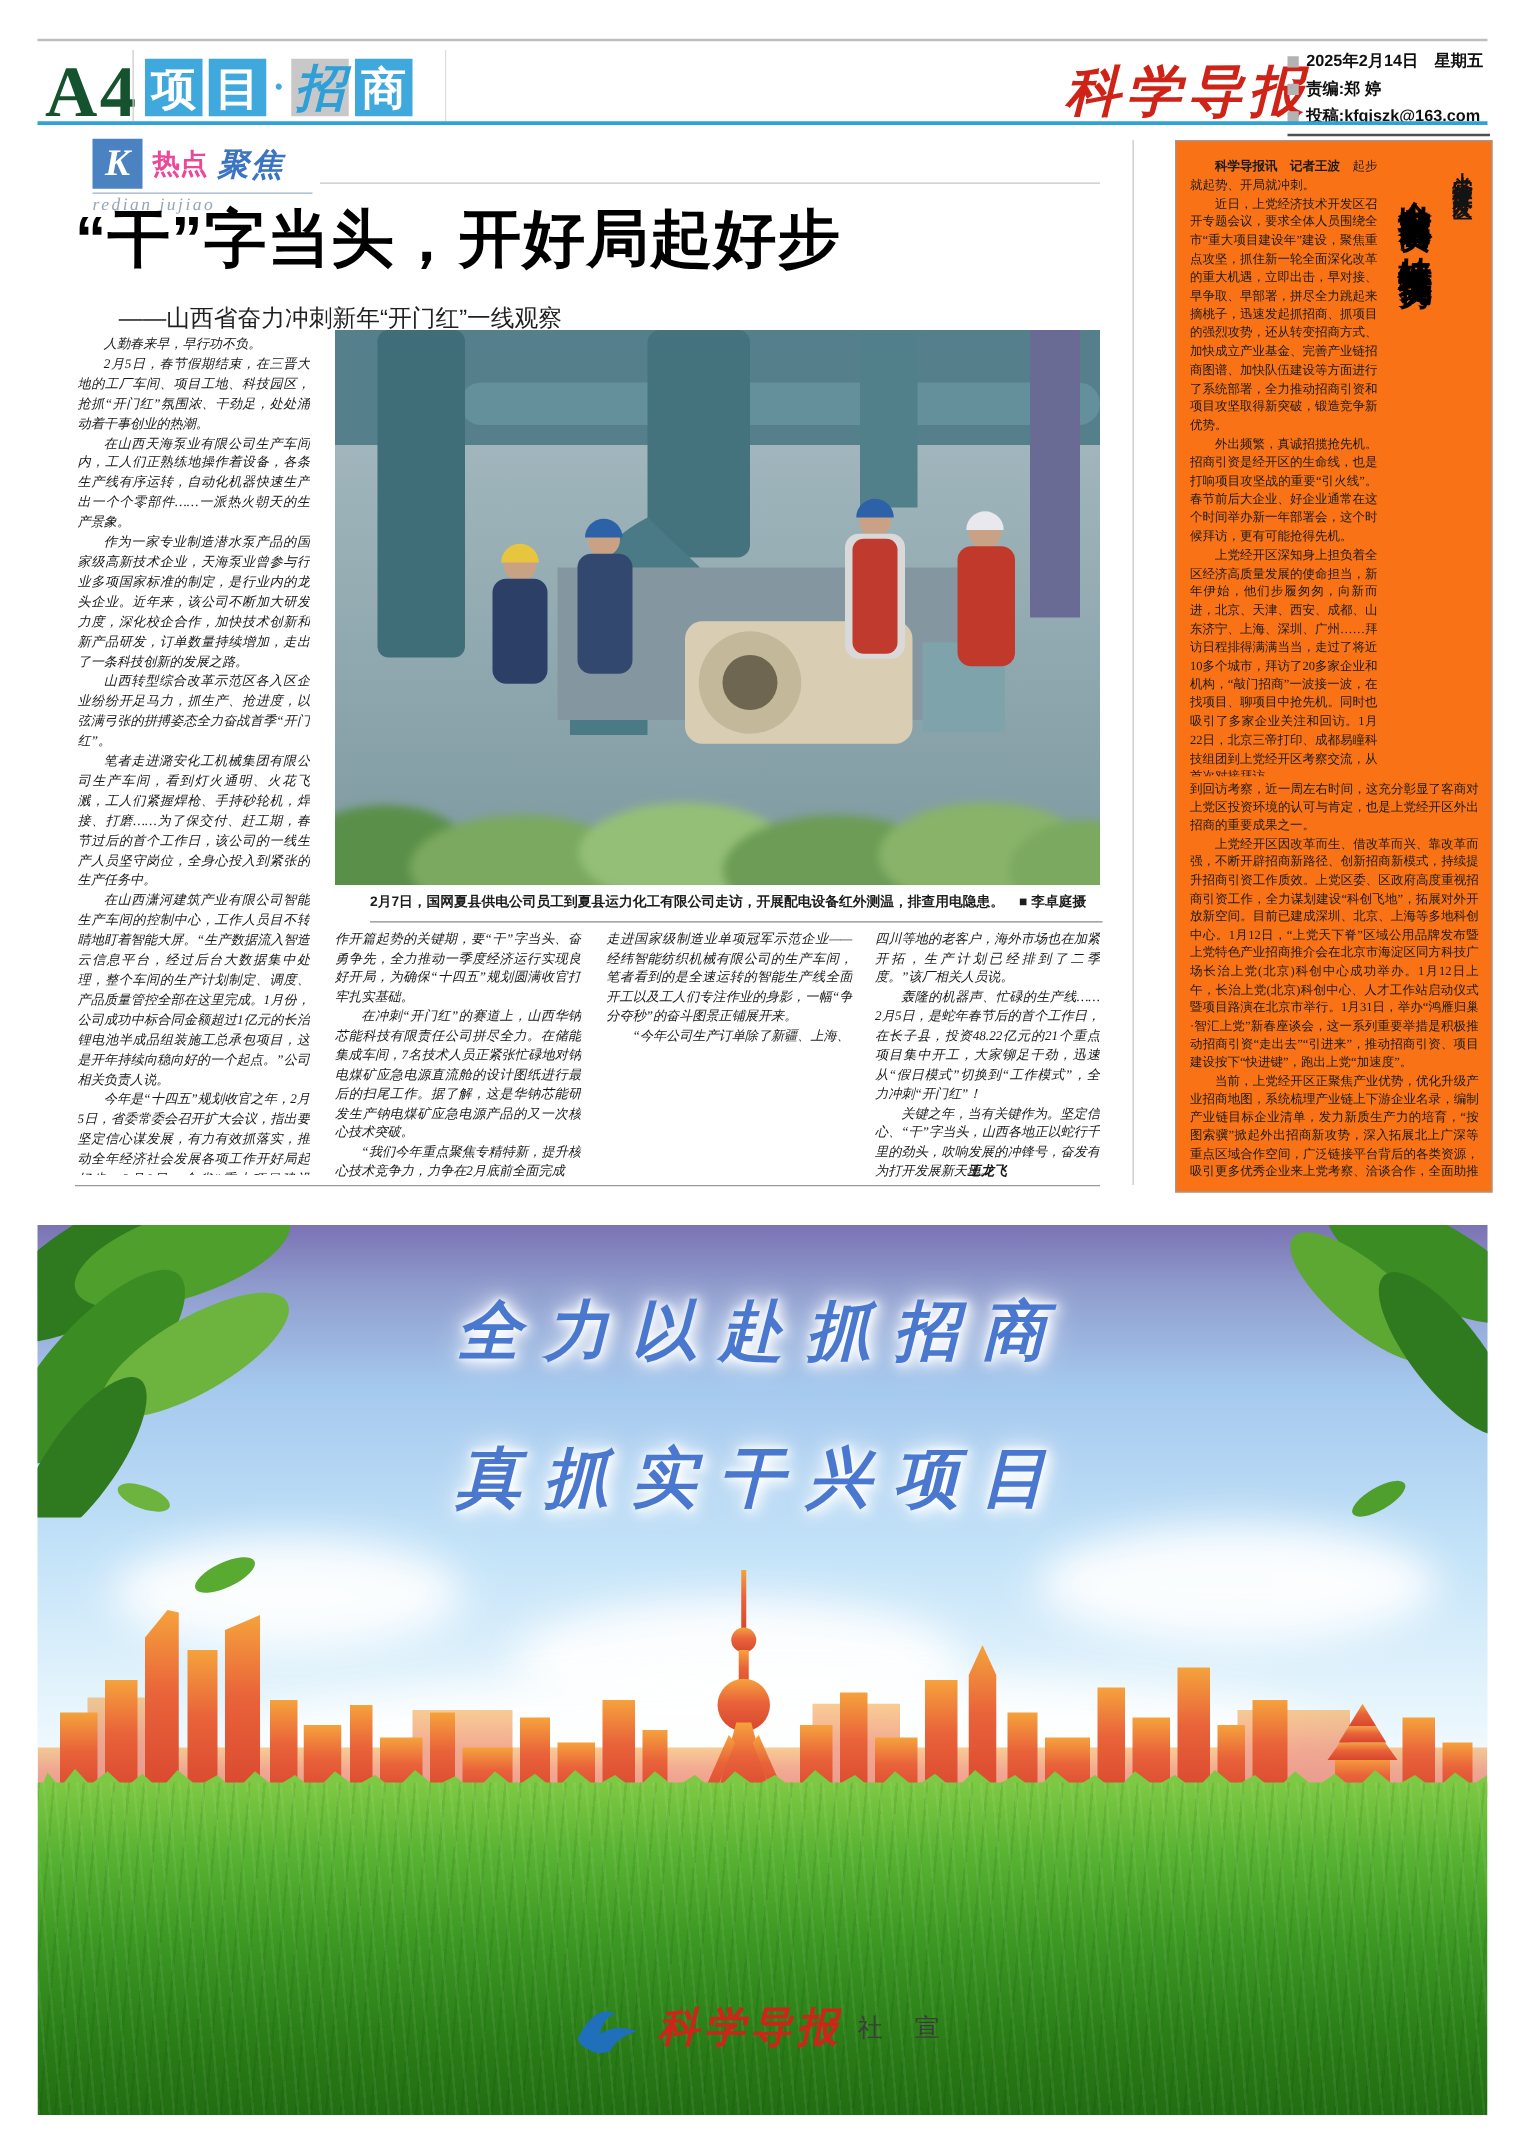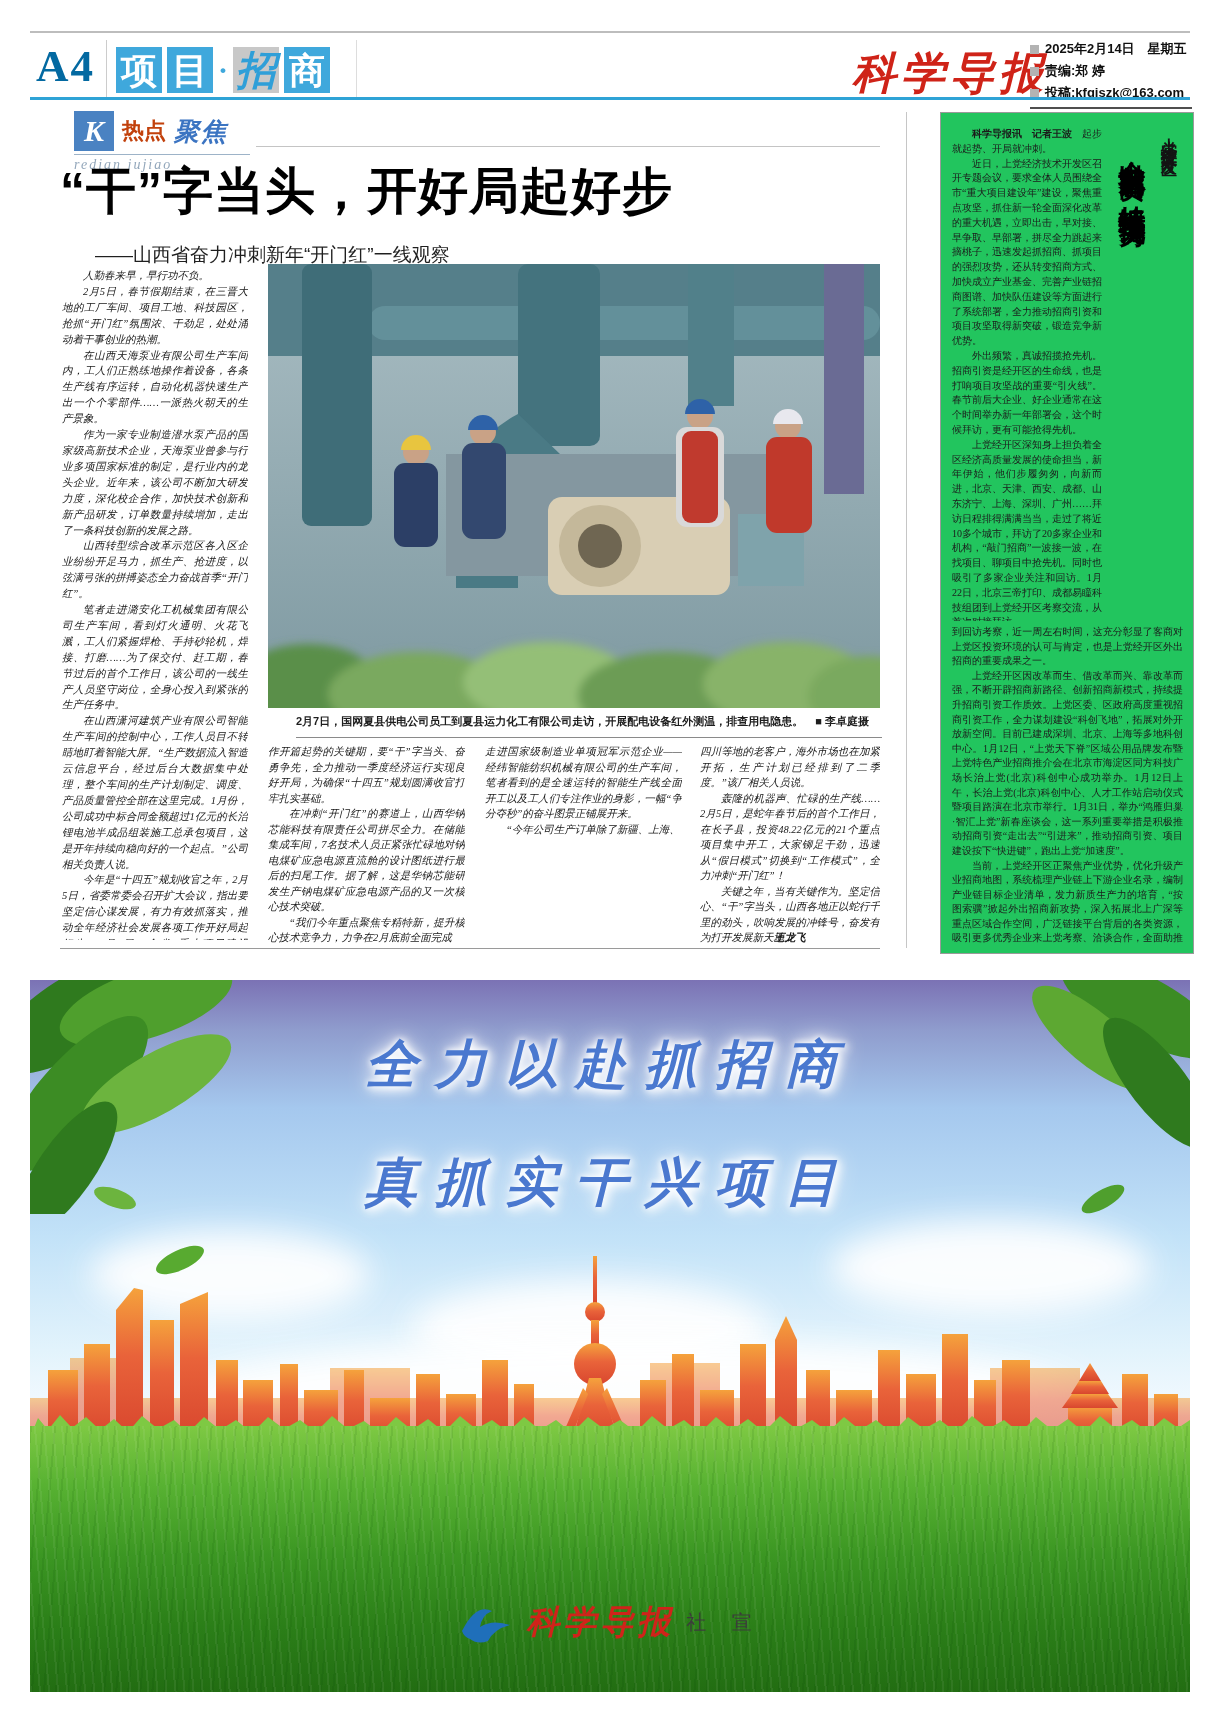--- a/index.html
+++ b/index.html
@@ -4,21 +4,21 @@
 <style>
   * { margin:0; padding:0; box-sizing:border-box; }
   html,body { background:#e8e8e8; }
   .page { position:relative; width:1220px; height:1725px; background:#ffffff;
           overflow:hidden; margin:0 auto; color:#1b1b1b;
           font-family:"Liberation Serif","DejaVu Serif",serif; }
 
   
   .hairline-top { position:absolute; left:30px; top:31px; width:1160px; height:2px; background:#bdbdbd; }
   .pagenum { position:absolute; left:36px; top:40px; font-family:"Liberation Serif",serif;
-             font-weight:bold; font-size:45px; letter-spacing:2px; color:#0369a1; }
+             font-weight:bold; font-size:58px; letter-spacing:2px; color:#14532d; }
   .hdr-div1 { position:absolute; left:106px; top:40px; width:1px; height:57px; background:#cccccc; }
   .hdr-div2 { position:absolute; left:356px; top:40px; width:1px; height:57px; background:#dddddd; }
   .section { position:absolute; left:116px; top:47px; display:flex; align-items:center; gap:5px; }
   .sec-block { width:46px; height:46px; background:#3fa8dc; color:#fff; font-weight:bold;
                font-size:36px; line-height:47px; text-align:center;
                font-family:"Liberation Sans","DejaVu Sans",sans-serif; }
   .sec-block.script { background:#c8c8c8; color:#2f9fd8; font-family:"Liberation Serif",serif;
                       font-style:italic; font-size:40px; }
   .sec-dot { color:#3fa8dc; font-size:30px; font-weight:bold; width:10px; text-align:center; }
   .masthead { position:absolute; left:852px; top:44px; color:#cf2318; font-weight:bold;
@@ -29,21 +29,21 @@
   .hdr-info .row { display:flex; align-items:center; margin-bottom:4px; white-space:nowrap; }
   .bullet { width:9px; height:9px; background:#b3b3b3; margin-right:6px; flex:0 0 auto; }
   .blue-rule { position:absolute; left:30px; top:97px; width:1160px; height:3px; background:#2ea3d6; }
 
   
   .badge { position:absolute; left:74px; top:111px; }
   .badge-row { display:flex; align-items:center; gap:8px; }
   .badge-k { width:40px; height:40px; background:#4a82c2; color:#fff; text-align:center;
              line-height:40px; font-family:"Liberation Serif",serif; font-weight:bold;
              font-style:italic; font-size:30px; }
-  .badge-t1 { font-family:"Liberation Sans",sans-serif; font-weight:bold; font-size:22px; color:#c2410c; }
+  .badge-t1 { font-family:"Liberation Sans",sans-serif; font-weight:bold; font-size:22px; color:#ec4899; }
   .badge-t2 { font-family:"Liberation Serif",serif; font-weight:bold; font-style:italic;
               font-size:25px; color:#3b74c2; letter-spacing:2px; }
   .badge-rule { width:176px; height:1px; background:#9db3c8; margin:3px 0 2px; }
   .badge-pinyin { font-style:italic; color:#93a7bb; font-size:14px; letter-spacing:2px; }
   .long-rule { position:absolute; left:256px; top:146px; width:624px; height:1px; background:#c4c4c4; }
 
   
   .headline { position:absolute; left:60px; top:158px; width:824px; white-space:nowrap;
               font-family:"Liberation Sans","DejaVu Sans",sans-serif; font-weight:900;
               font-size:50px; color:#000; letter-spacing:1px; }
@@ -60,21 +60,21 @@
   #col1 { left:62px; top:268px; width:186px; height:672px; font-size:10.5px; line-height:15.9px; }
   #col2 { left:268px; top:744px; width:197px; height:200px; font-size:10.5px; line-height:15.5px; }
   #col3 { left:485px; top:744px; width:197px; height:200px; font-size:10.5px; line-height:15.5px; }
   #col4 { left:700px; top:744px; width:180px; height:200px; font-size:10.5px; line-height:15.5px; }
   .byline-right { text-align:center; text-indent:0 !important; font-weight:bold; margin-top:-15.5px; }
   .bottom-rule { position:absolute; left:60px; top:948px; width:820px; height:1px; background:#9a9a9a; }
   .vert-div { position:absolute; left:906px; top:112px; width:1px; height:836px; background:#c6c6c6; }
 
   
   .panel { position:absolute; left:940px; top:112px; width:254px; height:842px;
-           border:1px solid #9a9a9a; background:#22c55e; }
+           border:1px solid #9a9a9a; background:#f97316; }
   .panel-narrow { position:absolute; left:11px; top:14px; width:150px; height:494px;
                   font-size:10px; line-height:14.8px; text-align:justify; overflow:hidden; }
   .panel-narrow p, .panel-wide p { text-indent:2em; }
   .panel-wide { position:absolute; left:11px; top:512px; width:231px; height:318px;
                 font-size:10px; line-height:14.6px; text-align:justify; overflow:hidden; }
   .lead-prefix { font-weight:bold; }
   .panel-headline { position:absolute; left:163px; top:26px; height:480px; width:46px;
                     writing-mode:vertical-rl; font-family:"Liberation Serif","DejaVu Serif",serif;
                     font-weight:900; font-size:27px; color:#000; letter-spacing:2px; }
   .panel-sidelabel { position:absolute; left:216px; top:12px; height:190px; width:22px;

